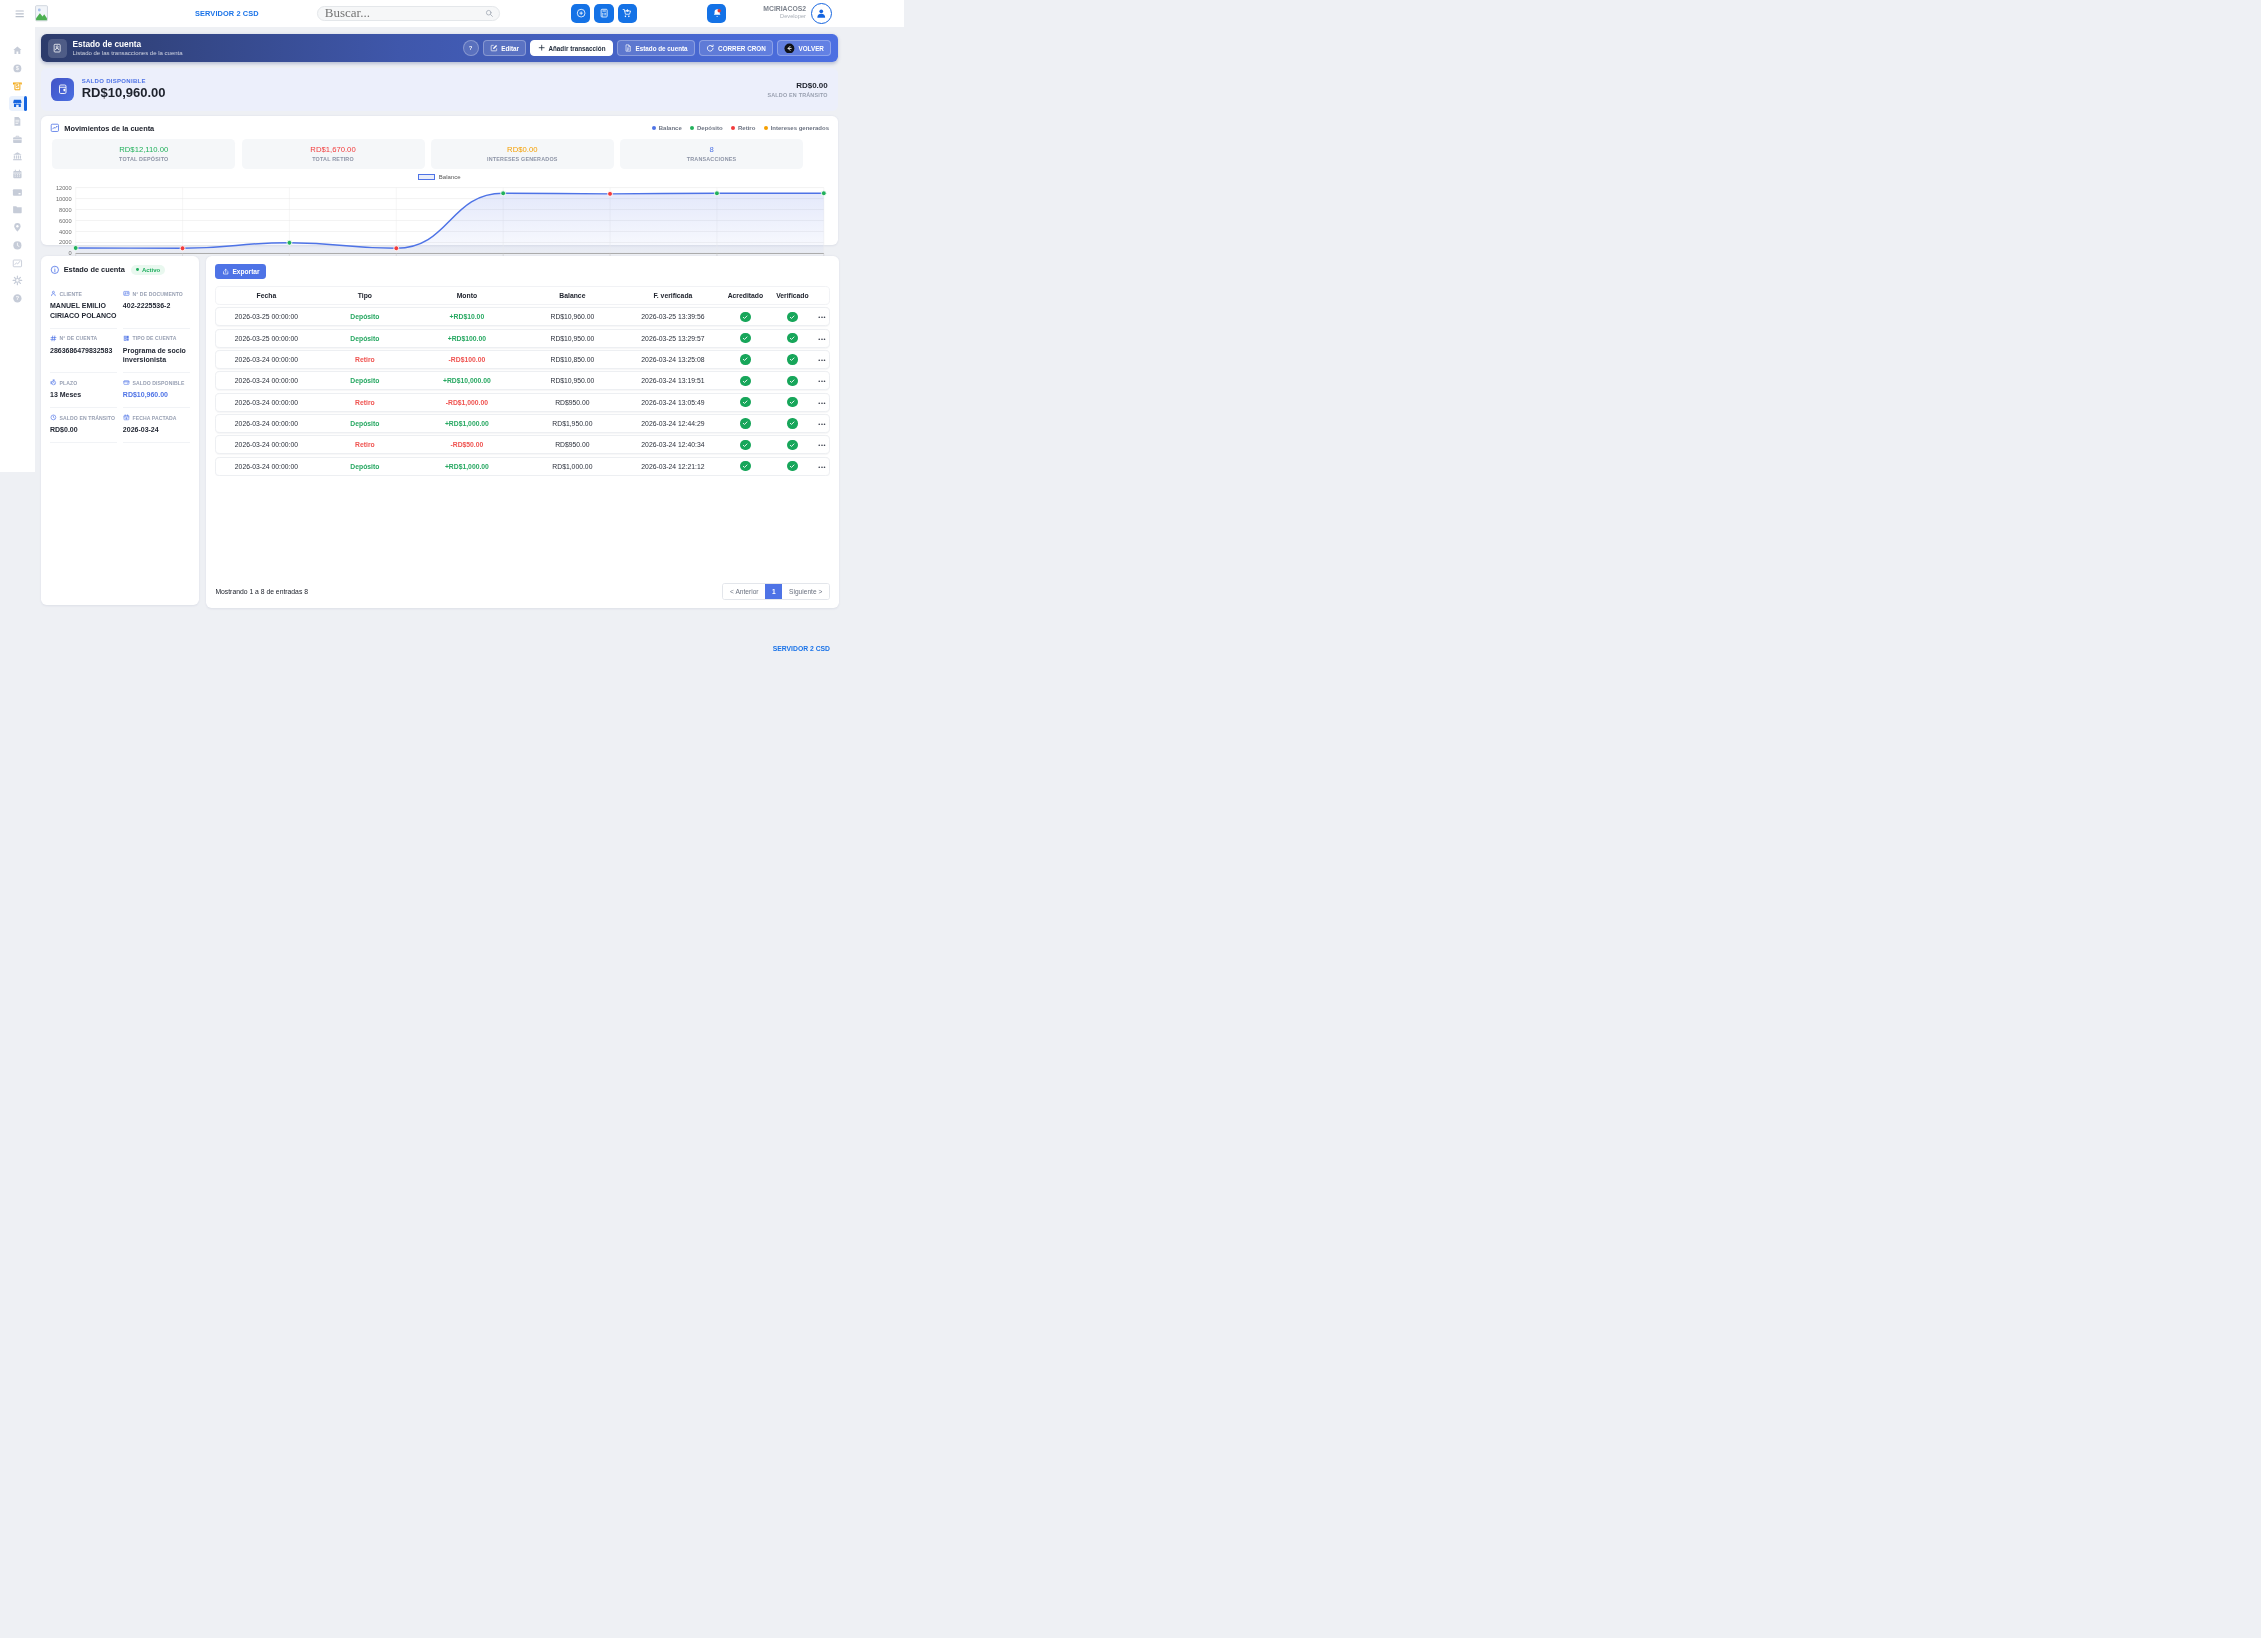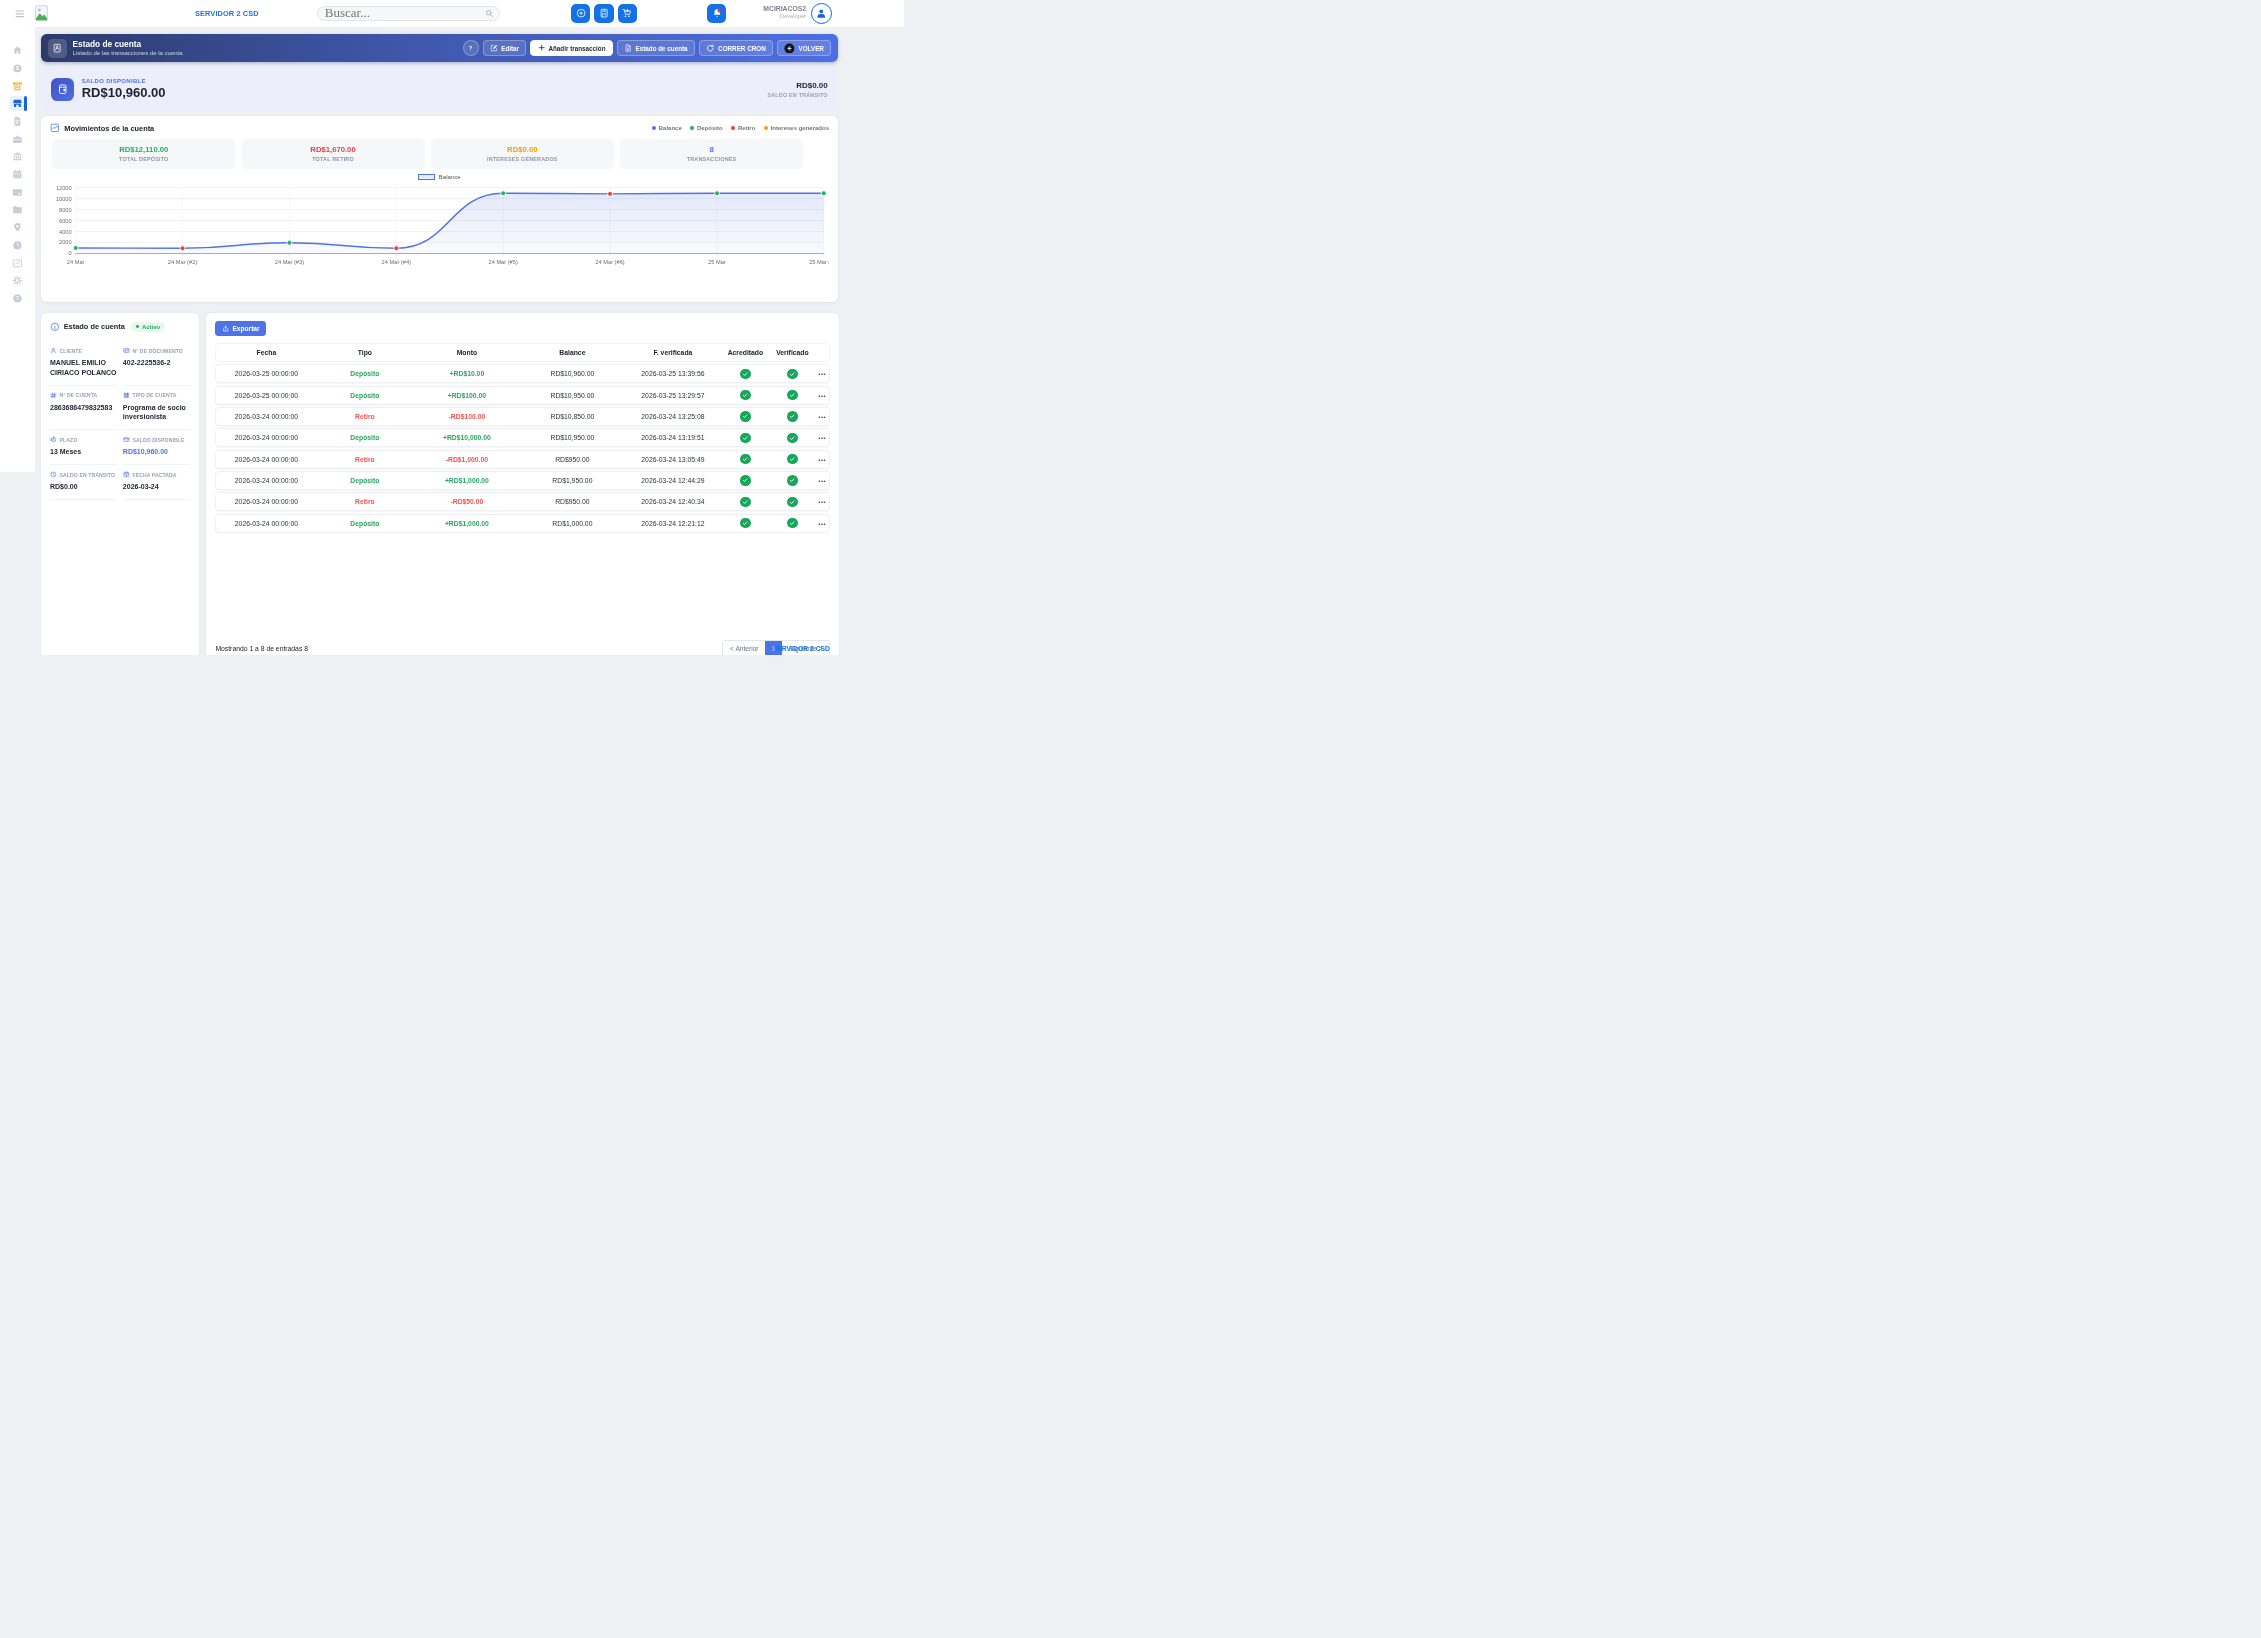--- a/index.html
+++ b/index.html
@@ -62,30 +62,30 @@
   .saldo{margin-top:5.7px;height:43px;border-radius:5.7px;background:#eceffb;display:flex;align-items:center;padding:0 10.3px}
   .saldo-icon{width:23px;height:23px;border-radius:6.3px;color:#fff;margin-right:7.4px;
               background:linear-gradient(135deg,#4253c6,#4a6fe1);display:flex;align-items:center;justify-content:center}
   .saldo-label{font-size:6px;font-weight:800;color:#4e73e6;letter-spacing:0.3px}
   .saldo-value{font-size:13px;font-weight:800;color:#1e222c;margin-top:1.1px}
   .saldo-right{margin-left:auto;text-align:right}
   .sr-value{font-size:8px;font-weight:800;color:#1e222c}
   .sr-label{font-size:5.4px;font-weight:700;color:#99a0b0;margin-top:1.7px;letter-spacing:0.2px}
 
   .card{background:#fff;border-radius:5.7px;box-shadow:0 0.6px 2.3px rgba(25,39,89,.08)}
-  .chart-card{margin-top:5.1px;height:186px;padding:7.4px 9px 5.7px}
+  .chart-card{margin-top:5.1px;height:129px;padding:7.4px 9px 5.7px}
   .cc-head{display:flex;align-items:center}
   .cc-title{font-size:7.4px;font-weight:800;color:#20242e;margin-left:4.6px}
   .cc-legend{margin-left:auto;display:flex;gap:8.5px;align-items:center}
   .leg{display:flex;align-items:center;gap:2.8px;font-size:6px;font-weight:700;color:#6d7482;background:none;border:none}
   .leg .dot{width:4px;height:4px;border-radius:50%}
   .stats{display:grid;grid-template-columns:repeat(4,1fr);gap:6.3px;margin:5.7px 26px 0 2.3px}
   .stat{background:#f5f7f9;border-radius:4.6px;height:30px;display:flex;flex-direction:column;
         align-items:center;justify-content:center}
-  .stat-v{font-size:7.7px;font-weight:700}
+  .stat-v{font-size:7.7px;font-weight:400}
   .stat-l{font-size:5.4px;font-weight:700;color:#8d94a6;margin-top:2.3px;letter-spacing:0.2px}
   .chart-wrap{margin-top:4px}
   .balance-legend{display:flex;justify-content:center;align-items:center;gap:3.4px;font-size:6px;color:#555;height:9px}
   .balance-legend .box{width:17px;height:6.8px;border:1.4px solid #4e73e6;background:#e9edfa}
   svg.chart{display:block;width:779px;height:83px;margin-top:1.1px;font-family:"Liberation Sans",sans-serif}
 
   .bottom-row{display:flex;gap:7.4px;margin-top:10.8px;align-items:flex-start}
   .account-card{width:158px;flex:none;padding:9px;height:349px}
   .ac-head{display:flex;align-items:center;gap:4px}
   .ac-title{font-size:7.4px;font-weight:800;color:#20242e}

